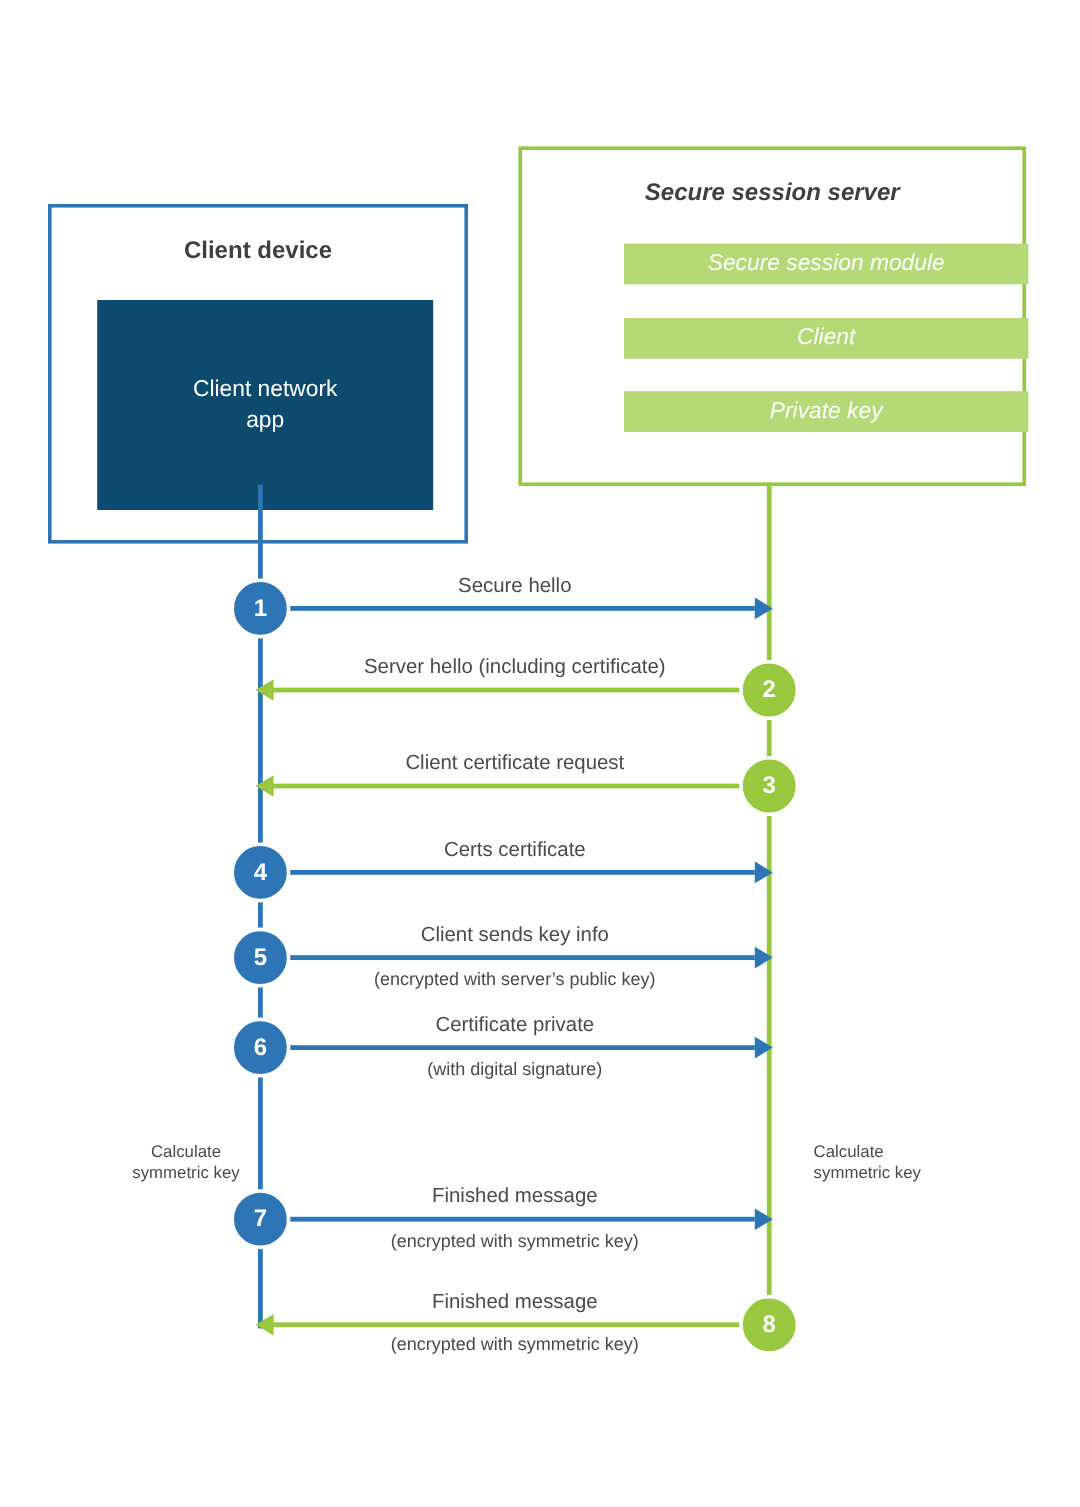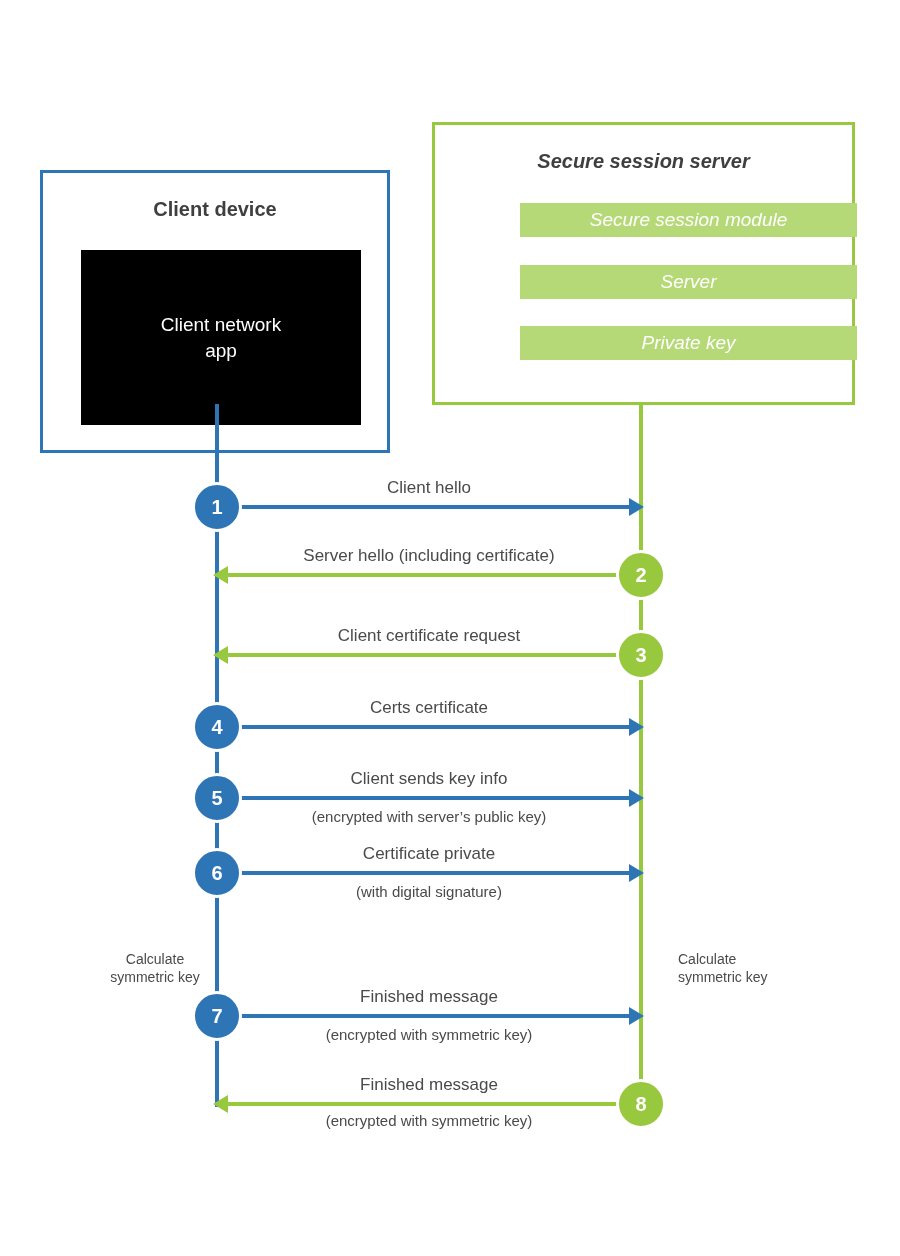--- a/index.html
+++ b/index.html
@@ -10,21 +10,21 @@
     color:#58595b;letter-spacing:.2px;white-space:nowrap;}
 
   
   .actor-box{position:absolute;top:122px;height:283px;background:#ffffff;box-sizing:border-box;}
   .client-box{left:40px;width:350px;border:3px solid #2e75b6;margin-top:48px;}
   .server-box{left:432px;width:423px;border:3px solid #97c83d;font-style:italic;}
   .actor-title{position:absolute;left:0;top:25px;width:100%;text-align:center;
     font-size:20px;font-weight:bold;color:#3f3f41;}
 
   .client-app{position:absolute;left:38px;top:77px;width:280px;height:175px;
-    background:#000000;color:#ffffff;font-size:19px;line-height:26px;text-align:center;
+    background:#0c4a6e;color:#ffffff;font-size:19px;line-height:26px;text-align:center;
     display:flex;align-items:center;justify-content:center;white-space:pre-line;}
 
   .server-bar{position:absolute;left:41px;width:337px;height:34px;background:#b6d978;
     color:#ffffff;font-size:19px;text-align:center;display:flex;align-items:center;
     justify-content:center;margin-left:44px;}
   .bar-1{top:78px;} .bar-2{top:140px;} .bar-3{top:201px;}
 
   
   .lifeline{position:absolute;width:4px;}
   .lifeline.blue{left:215px;top:404px;height:703px;background:#2e75b6;}
@@ -65,28 +65,28 @@
 
   <div class="actor-box client-box">
     <div class="actor-title">Client device</div>
     <div class="client-app">Client network
 app</div>
   </div>
 
   <div class="actor-box server-box">
     <div class="actor-title">Secure session server</div>
     <div class="server-bar bar-1">Secure session module</div>
-    <div class="server-bar bar-2">Server</div>
+    <div class="server-bar bar-2">Client</div>
     <div class="server-bar bar-3">Private key</div>
   </div>
 
   <div class="lifeline blue"></div>
   <div class="lifeline green"></div>
 
-  <div class="msg-label" style="top:478px">Client hello</div>
+  <div class="msg-label" style="top:478px">Secure hello</div>
   <div class="arrow-line blue" style="top:505px"></div>
   <div class="arrow-head right" style="top:498px"></div>
   <div class="step-circle blue" style="top:482px">1</div>
 
   <div class="msg-label" style="top:546px">Server hello (including certificate)</div>
   <div class="arrow-line green" style="top:573px"></div>
   <div class="arrow-head left" style="top:566px"></div>
   <div class="step-circle green" style="top:550px">2</div>
 
   <div class="msg-label" style="top:626px">Client certificate request</div>

